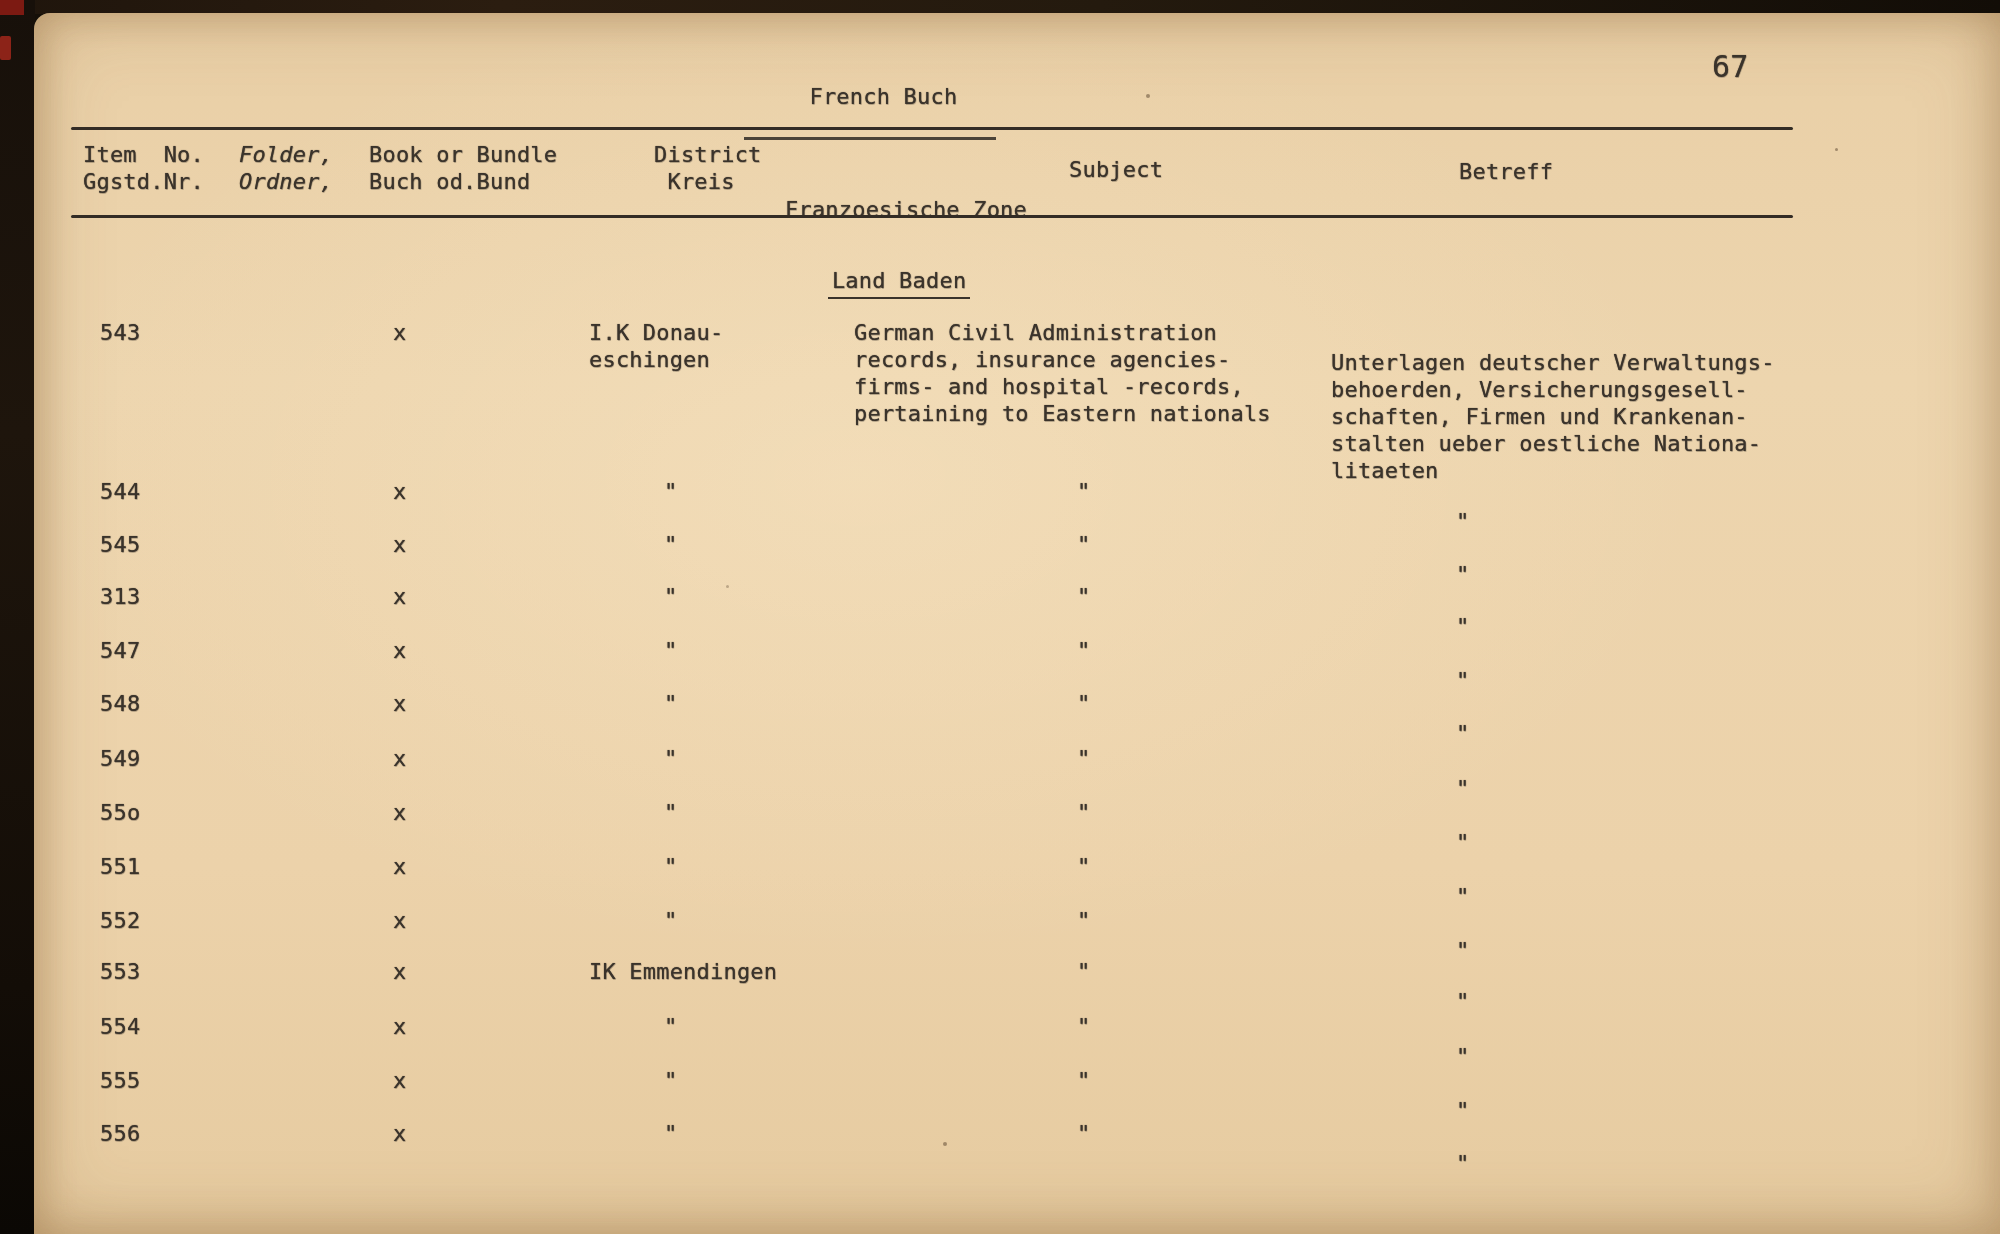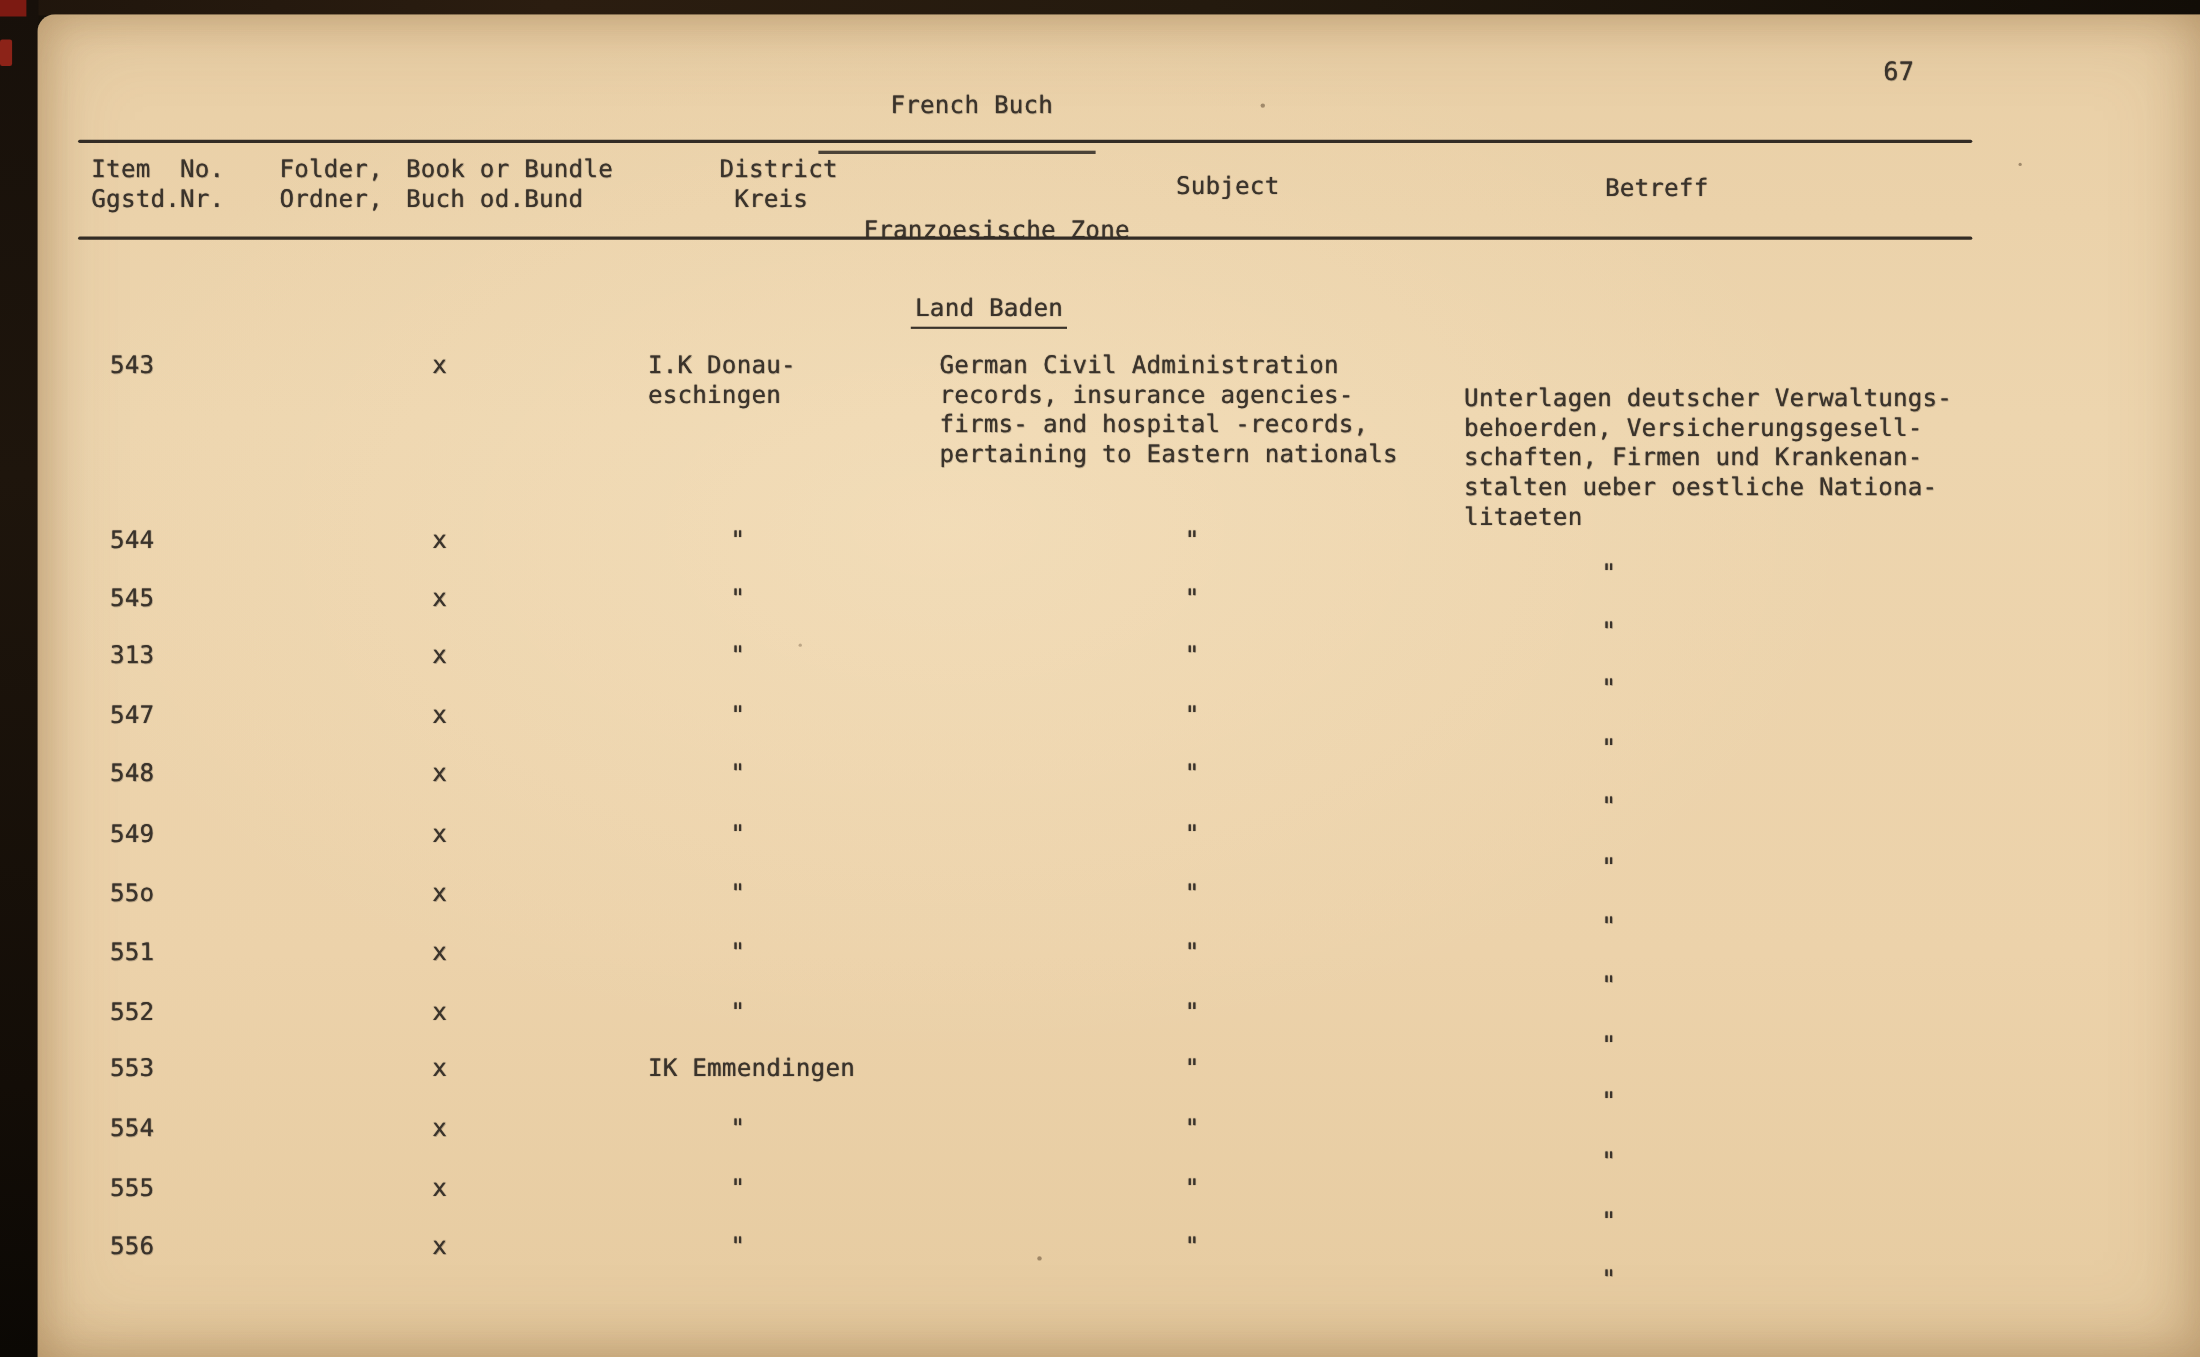--- a/index.html
+++ b/index.html
@@ -45,28 +45,28 @@
     line-height: 27px;
     letter-spacing: .2px;
     text-shadow: 0 0 1px rgba(58,51,43,.85), .6px .6px 0 rgba(58,51,43,.25);
   }
   .txt { position: absolute; z-index: 2; }
 
   .title-block { left: 744px; top: 56px; width: 252px; text-align: center; }
   .title-rule { height: 3px; background: #3a332b; opacity: .9; }
   .title-line2 { display: block; margin-top: 2px; margin-left: 41px; }
 
-  .page-number { left: 1712px; top: 53px; font-size: 23px; }
+  .page-number { left: 1712px; top: 53px; font-size: 30px; }
 
   .rule { position: absolute; height: 3px; background: #332c25; border-radius: 2px; z-index: 2; }
   #rule1 { left: 71px; top: 127px; width: 1722px; }
   #rule2 { left: 71px; top: 215px; width: 1722px; height: 2.5px; }
 
   #h-item     { left: 83px;   top: 141px; }
-  #h-folder   { left: 254px;  top: 141px; }
+  #h-folder   { left: 239px;  top: 141px; font-style: italic; }
   #h-book     { left: 369px;  top: 141px; }
   #h-district { left: 654px;  top: 141px; }
   #h-subject  { left: 1069px; top: 156px; }
   #h-betreff  { left: 1459px; top: 158px; }
 
   #land-baden { left: 801px; top: 240px; }
   #land-baden span {
     display: inline-block;
     border-bottom: 2.5px solid #3a332b;
     padding: 0 4px 3px 4px;

